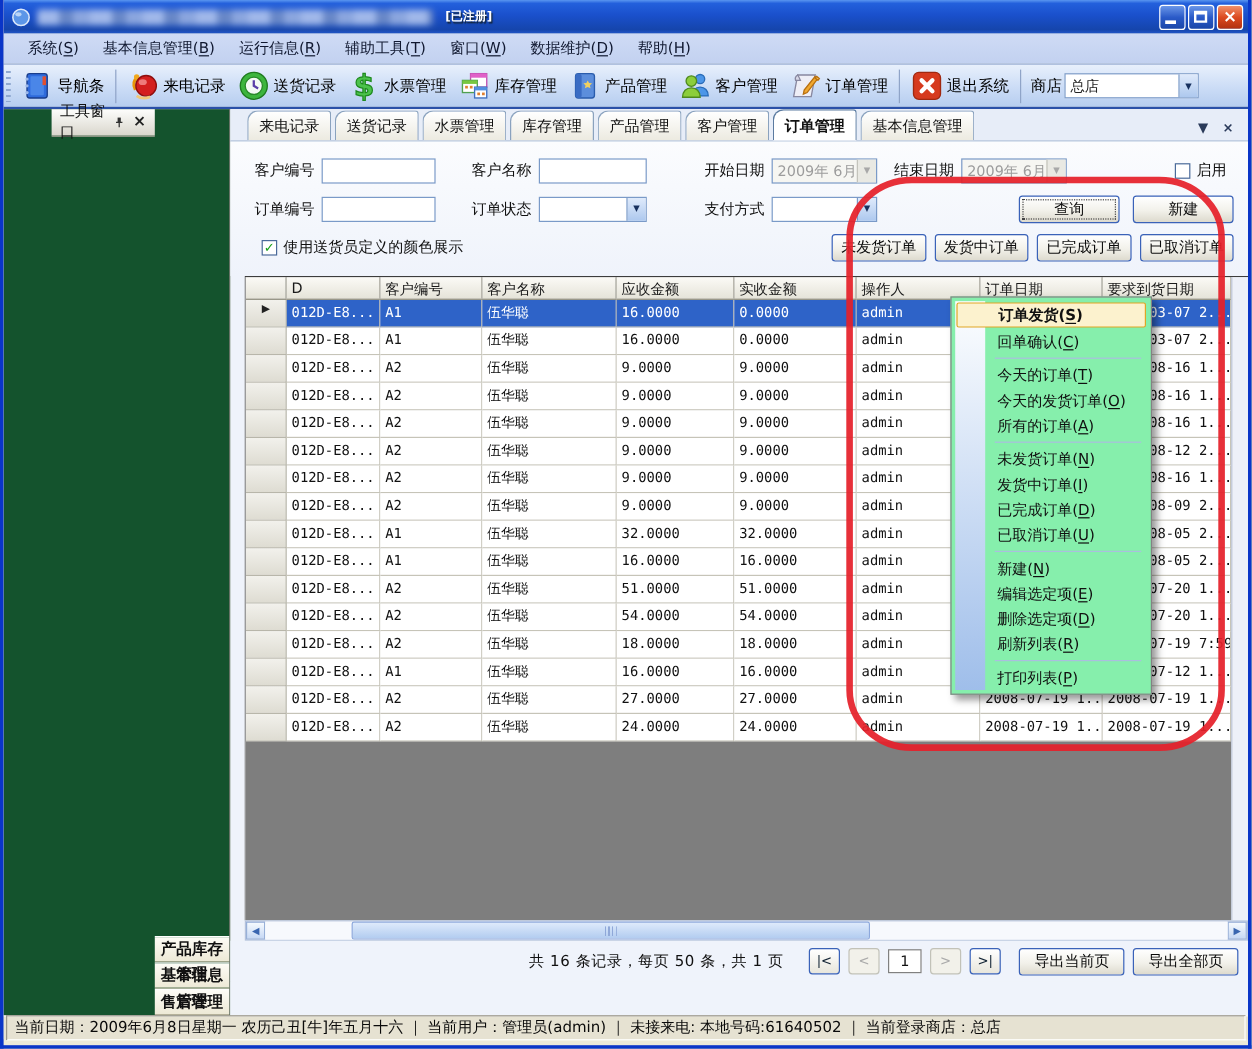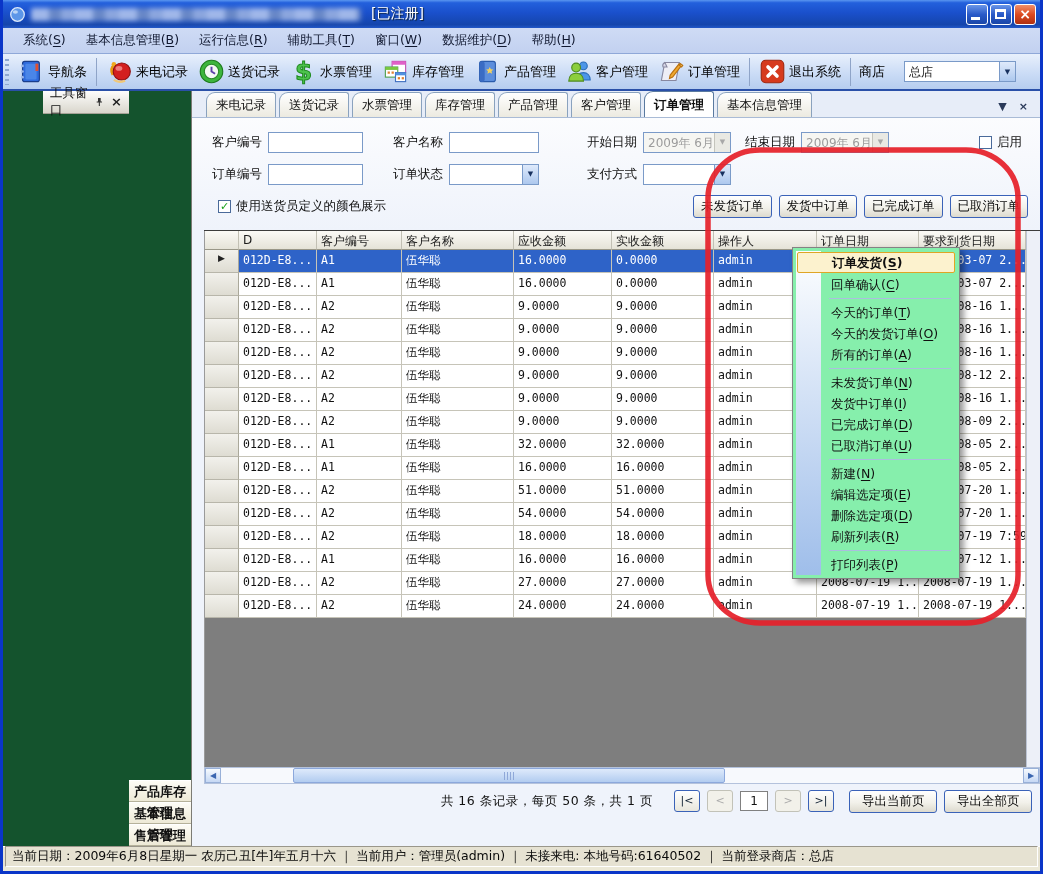--- a/index.html
+++ b/index.html
@@ -9,21 +9,21 @@
     border-left:3px solid #0A35C8; border-right:3px solid #0A35C8; border-bottom:3px solid #0A35C8;
     background:#ECE9D8; }
 
   
   .titlebar { height:28px; display:flex; align-items:center; padding:0 4px 0 6px;
     background:linear-gradient(180deg,#5A96F0 0%,#2360DC 10%,#1A50CC 45%,#1545AC 88%,#2358C8 100%); }
   .app-icon { width:17px; height:17px; margin-right:5px; }
   .title-blur { width:330px; height:13px; border-radius:2px; opacity:.8;
     background:repeating-linear-gradient(90deg,#C2D2F2 0 18px,#7C96C8 18px 30px,#A8BCE4 30px 44px);
     filter:blur(2.5px); }
-  .title-badge { color:#fff; font-weight:normal; font-size:14px; margin-left:10px; text-shadow:1px 1px 1px #123; }
+  .title-badge { color:#fff; font-weight:bold; font-size:10px; margin-left:10px; text-shadow:1px 1px 1px #123; }
   .win-btns { margin-left:auto; display:flex; gap:2px; }
   .win-btn { width:22px; height:21px; border:1px solid #fff; border-radius:3px; position:relative;
     background:linear-gradient(180deg,#6A96E8,#2A5AC8 50%,#1A46A8); }
   .win-btn.close { background:linear-gradient(180deg,#F0906A,#DC4A20 50%,#B03010); }
   .win-btn .dash { position:absolute; left:4px; bottom:4px; width:9px; height:3px; background:#fff; }
   .win-btn .box { position:absolute; left:4px; top:4px; width:11px; height:10px; border:2px solid #fff; border-top-width:3px; }
   .win-btn .x { position:absolute; inset:0; color:#fff; font-weight:bold; font-size:14px; line-height:19px; text-align:center; }
 
   
   .menubar { height:26px; background:linear-gradient(180deg,#CFDBF5,#C2D1F0); display:flex; align-items:center; padding-left:10px; border-bottom:1px solid #8FA8D8; }
@@ -32,21 +32,21 @@
   
   .toolbar { height:37px; display:flex; align-items:center;
     background:linear-gradient(180deg,#E8F0FC 0%,#CBDCF6 55%,#B6CDEF 100%);
     border-bottom:2px solid #2A50A8; padding-left:2px; }
   .tb-grip { width:7px; height:26px; margin-right:4px;
     background:repeating-linear-gradient(180deg,#8FA8D0 0 2px,transparent 2px 5px); width:4px; }
   .tb-item { display:flex; align-items:center; gap:3px; padding:2px 5px; height:32px; cursor:default; }
   .tb-item .ticon { width:27px; height:27px; display:inline-block; }
   .tb-item .tlabel { font-size:13px; color:#000; white-space:nowrap; }
   .tb-sep { width:1px; height:28px; background:#8FA4C8; margin:0 4px; }
-  .shop-group { display:flex; align-items:center; gap:19px; margin-left:4px; }
+  .shop-group { display:flex; align-items:center; gap:2px; margin-left:4px; }
   .shop-label { font-size:13px; }
   .combo { display:flex; height:21px; border:1px solid #7A9AC8; background:#fff; }
   .combo .cval { flex:1; font-size:12px; padding:2px 4px; color:#222; white-space:nowrap; overflow:hidden; }
   .combo .cbtn { width:16px; display:flex; align-items:center; justify-content:center; font-size:7px; color:#17305E;
     background:linear-gradient(180deg,#DFEAFB,#ADC8EE); border-left:1px solid #7A9AC8; }
   .combo.disabled { background:#F6F6F2; }
   .combo.disabled .cval { color:#9C9C9C; }
   .combo.disabled .cbtn { background:#E9E9E3; color:#A8A8A8; border-left-color:#C4C4BC; }
 
   
@@ -425,20 +425,24 @@
           <span class="flabel gap30">订单状态</span>
           <div class="combo" style="width:90px">
             <span class="cval"></span>
               <span class="cbtn">▼</span>
           </div>
           <span class="flabel gap48">支付方式</span>
           <div class="combo" style="width:88px">
             <span class="cval"></span>
               <span class="cbtn">▼</span>
           </div>
+          <span class="qbtns">
+            <button class="xpbtn focus">查询</button>
+            <button class="xpbtn">新建</button>
+          </span>
         </div>
         <div class="frow">
           <span style="margin-left:6px" class="cb">✓</span>
           <span class="flabel">使用送货员定义的颜色展示</span>
           <span class="sbtns" id="status-buttons">
               <button class="xpbtn" style="padding: 1px 7px;">未发货订单</button>
               <button class="xpbtn" style="padding: 1px 7px;">发货中订单</button>
               <button class="xpbtn" style="padding: 1px 7px; font-family: Liberation Mono, monospace;">已完成订单</button>
               <button class="xpbtn" style="padding: 1px 7px;">已取消订单</button>
             </span>

